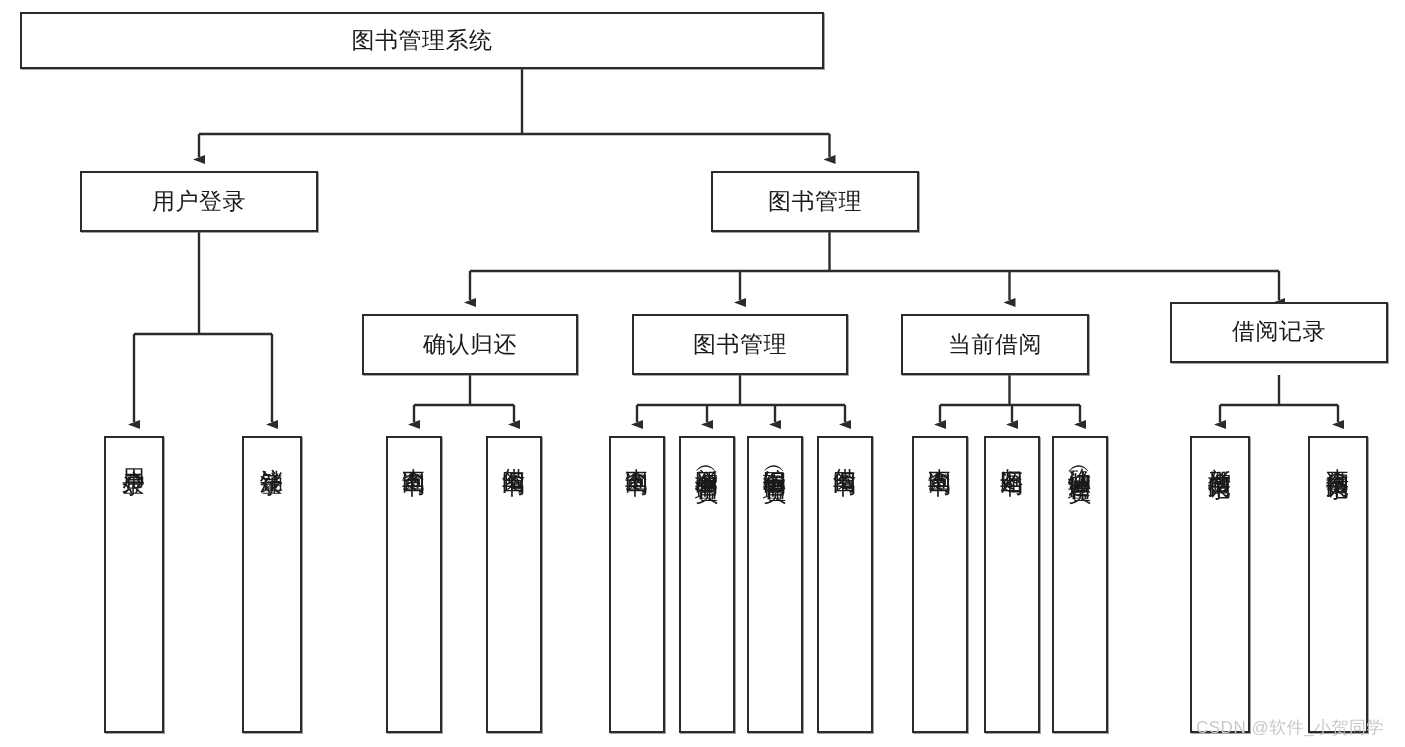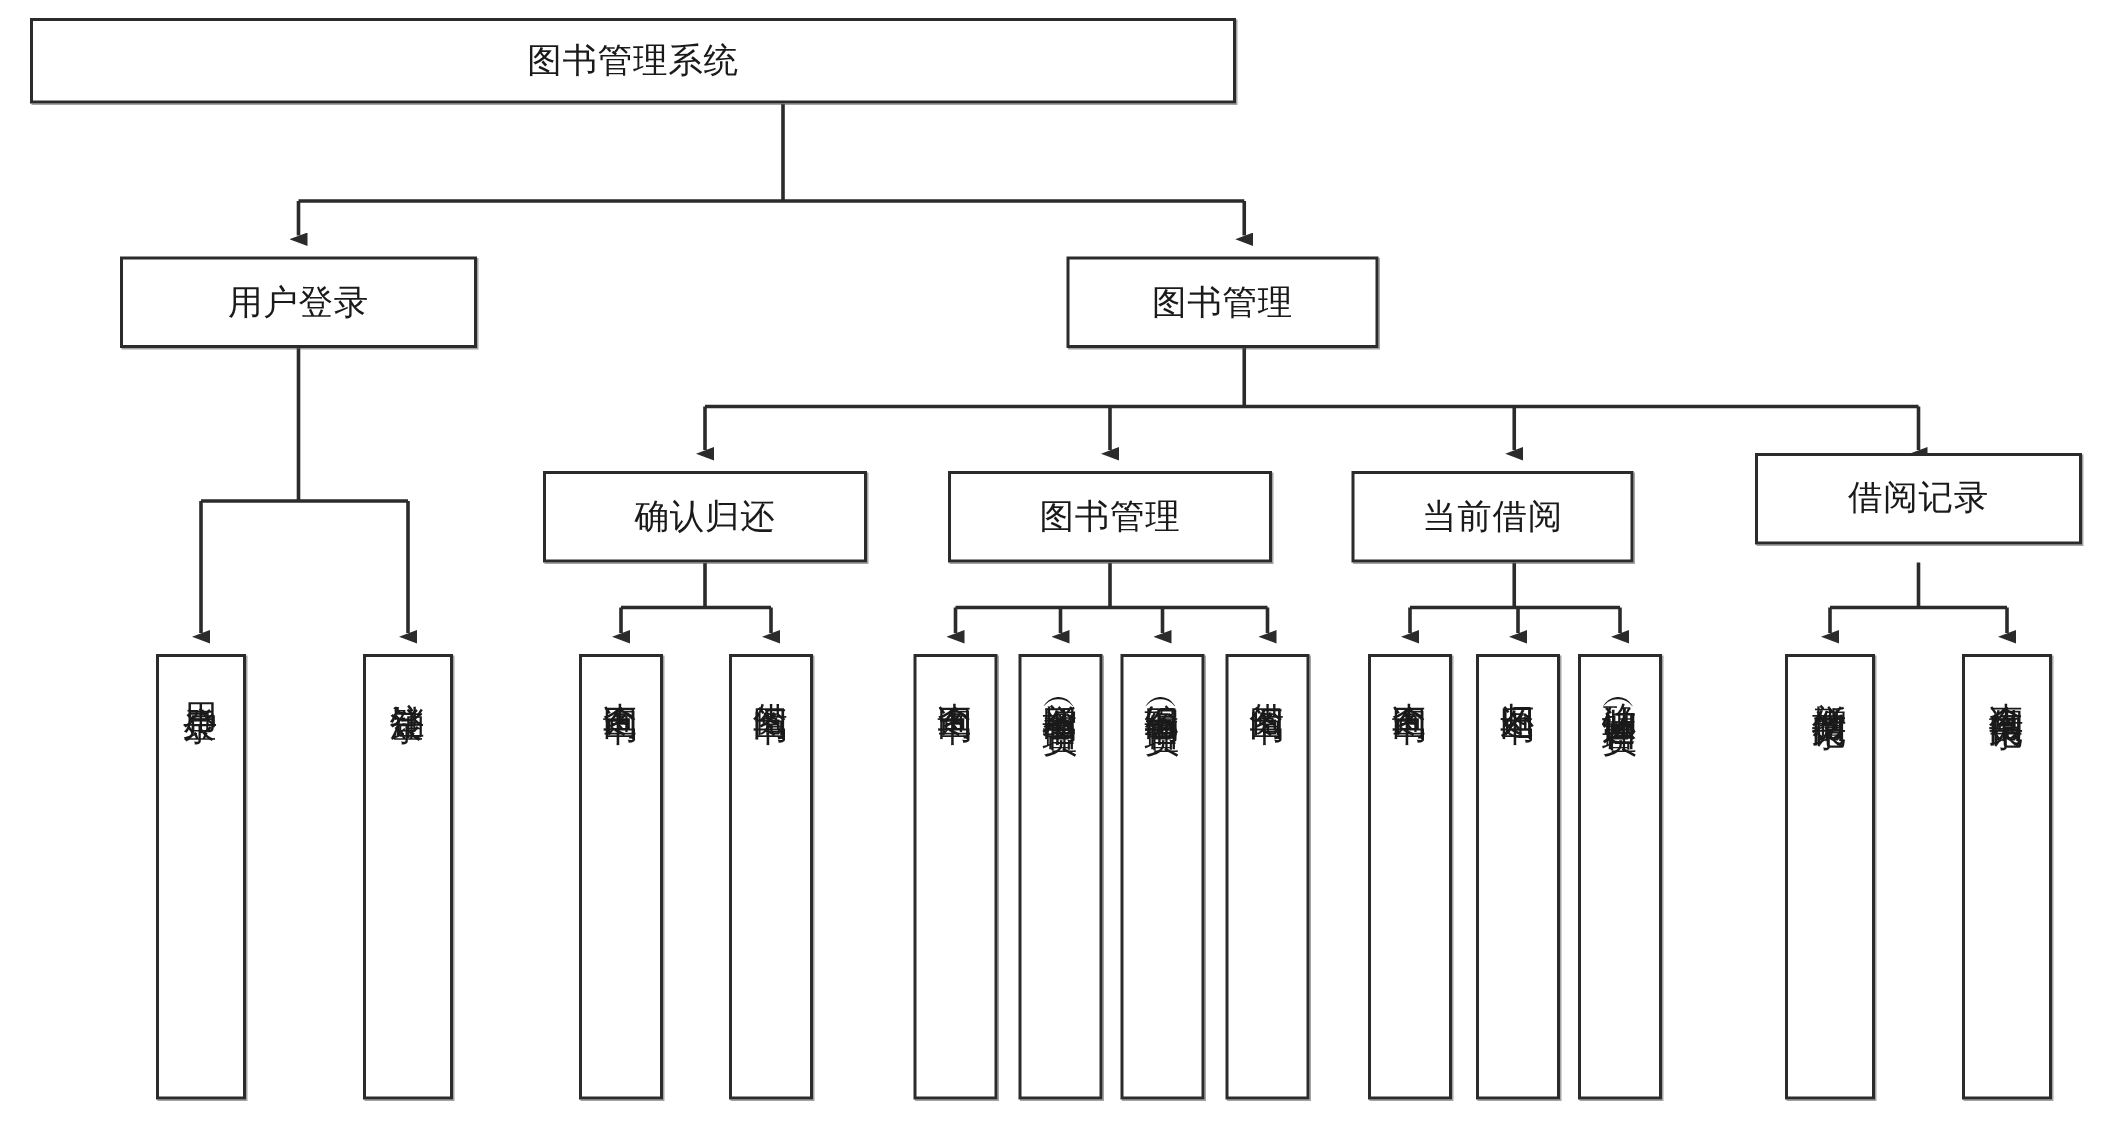--- a/index.html
+++ b/index.html
@@ -170,14 +170,15 @@
         <span class="node-label">确认归还（管理员）</span>
       </div>
       <div class="node vertical" style="left: 1190px; top: 436px; width: 60px; height: 297px;">
         <span class="node-label">新增借阅记录</span>
       </div>
       <div class="node vertical" style="left: 1308px; top: 436px; width: 60px; height: 297px;">
         <span class="node-label">查询借阅记录</span>
       </div>
     </div>
 
+  <div class="watermark" style="left: 1196px; top: 716px; color: rgb(201, 201, 201);">CSDN @软件_小贺同学</div>
 
 </div>
 
 </body></html>

